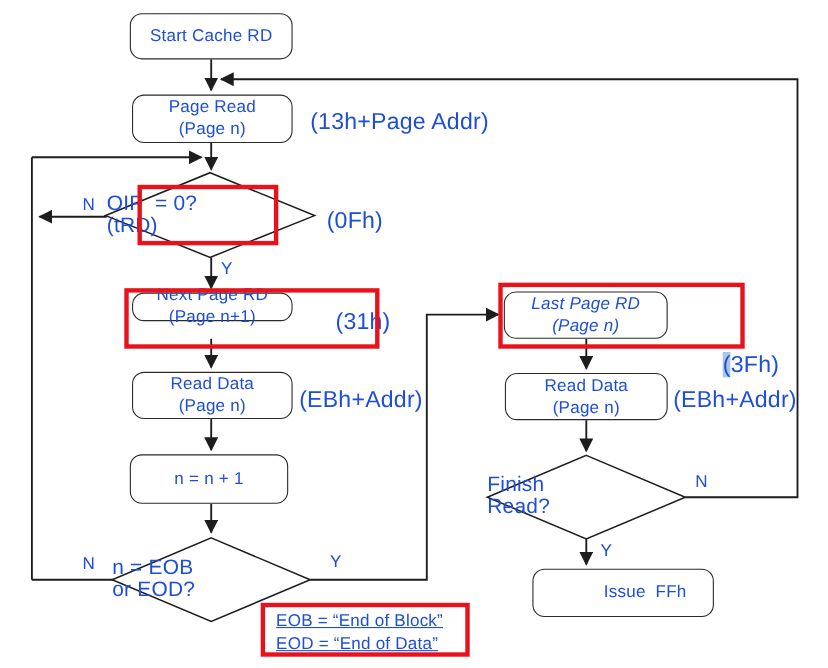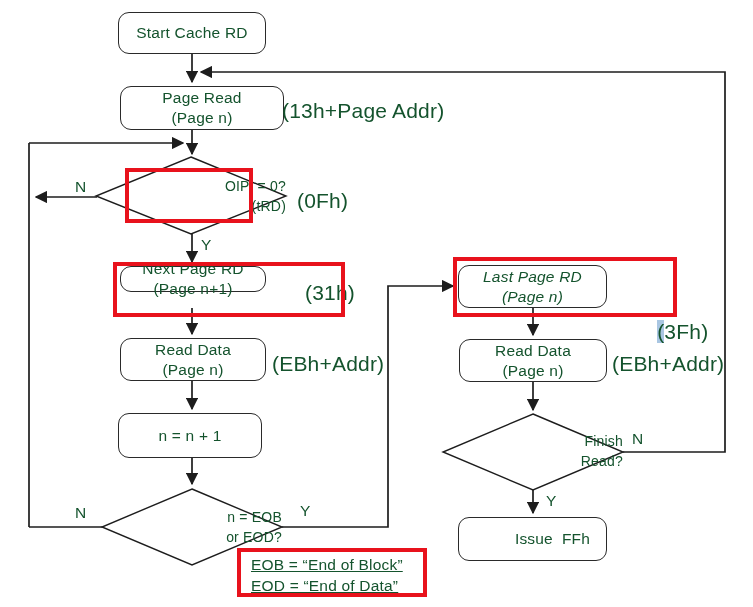--- a/index.html
+++ b/index.html
@@ -1,29 +1,29 @@
 <!DOCTYPE html>
 <html><head>
 <meta charset="utf-8">
 <style>
   html,body{margin:0;padding:0;background:#ffffff;}
   .stage{
     position:relative;width:753px;height:607px;background:#ffffff;overflow:hidden;
-    font-family:"Liberation Sans","DejaVu Sans",sans-serif;color:#14532d;
+    font-family:"Liberation Sans","DejaVu Sans",sans-serif;color:#1d4ed8;
   }
   .wires{position:absolute;left:0;top:0;z-index:1;}
   .node{
     position:absolute;z-index:2;box-sizing:border-box;background:#ffffff;
     border:1.7px solid #2a2a2a;border-radius:11px;
     display:flex;flex-direction:column;align-items:center;justify-content:center;
     font-size:15.5px;line-height:20px;text-align:center;letter-spacing:.2px;
   }
   .node span,.dtext span,.ann,.lbl,.legend span{white-space:pre;}
   .dtext{
-    position:absolute;z-index:2;text-align:right;font-size:14px;line-height:20px;
+    position:absolute;z-index:2;text-align:left;font-size:19px;line-height:20px;
     letter-spacing:.2px;pointer-events:none;
   }
   .ann{position:absolute;z-index:2;font-size:21px;letter-spacing:.2px;}
   .lbl{position:absolute;z-index:2;font-size:15.5px;font-weight:400;}
   .redbox{
     position:absolute;z-index:4;box-sizing:border-box;border:4px solid #e8121c;
     background:transparent;pointer-events:none;
   }
   .legend{
     position:absolute;z-index:4;box-sizing:border-box;border:4px solid #e8121c;
@@ -76,21 +76,21 @@
       <polygon points="191,157 286,196 191,234 96,196"></polygon>
       <polygon points="192,489 282,527 192,565 102,527"></polygon>
       <polygon points="533,414 623,452 533,490 443,452"></polygon>
     </g>
   </svg>
 
   <div class="node" style="left:118px;top:12px;width:148px;height:42px;">
     <span>Start Cache RD</span>
   </div>
 
-  <div class="node" style="left:120px;top:86px;width:164px;height:44px;">
+  <div class="node" style="left:120px;top:86px;width:146px;height:44px;">
     <span>Page Read</span>
     <span>(Page n)</span>
   </div>
 
   <div class="node" style="left:120px;top:266px;width:146px;height:26px;">
     <span>Next Page RD</span>
     <span>(Page n+1)</span>
   </div>
 
   <div class="node" style="left:120px;top:338px;width:146px;height:43px;">
@@ -105,21 +105,21 @@
   <div class="node" style="left:458px;top:265px;width:149px;height:43px;font-style:italic;">
     <span>Last Page RD</span>
     <span>(Page n)</span>
   </div>
 
   <div class="node" style="left:459px;top:339px;width:148px;height:43px;">
     <span>Read Data</span>
     <span>(Page n)</span>
   </div>
 
-  <div class="node" style="left:458px;top:517px;width:149px;height:44px;padding-left:40px;">
+  <div class="node" style="left:484px;top:517px;width:165px;height:44px;padding-left:40px;">
     <span>Issue  FFh</span>
   </div>
 
   <div class="dtext" style="left:97px;top:176px;width:189px;">
     <span>OIP  = 0?</span><br>
     <span>(tRD)</span>
   </div>
   <div class="dtext" style="left:443px;top:431px;width:180px;">
     <span>Finish</span><br>
     <span>Read?</span>

